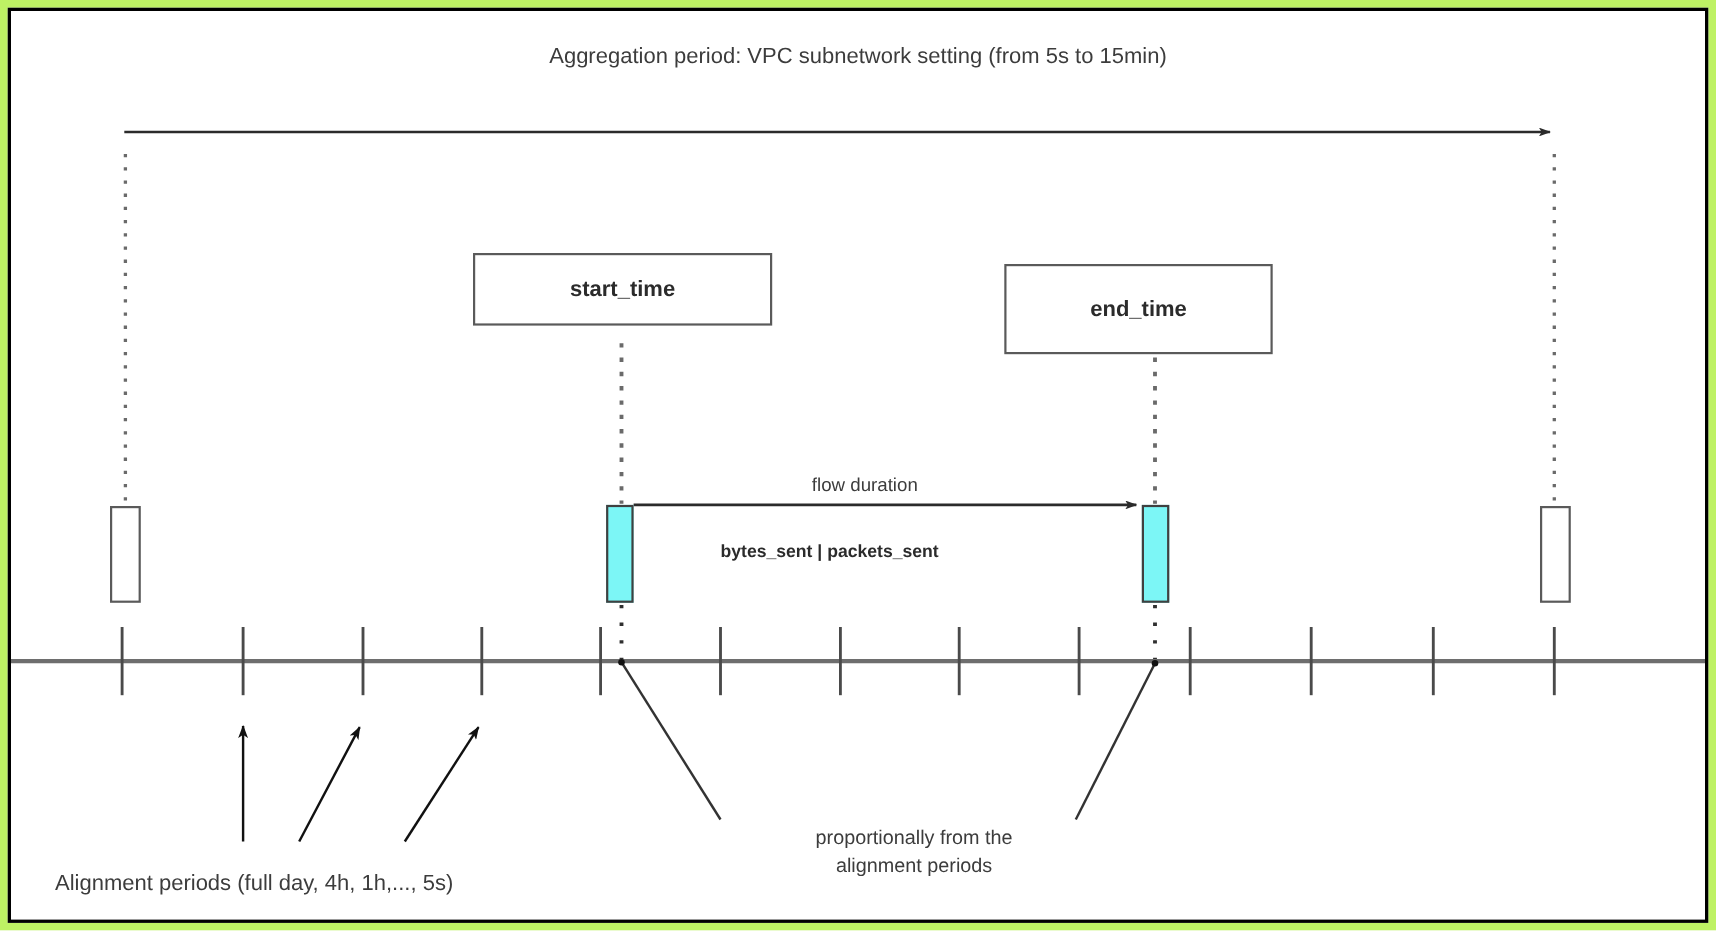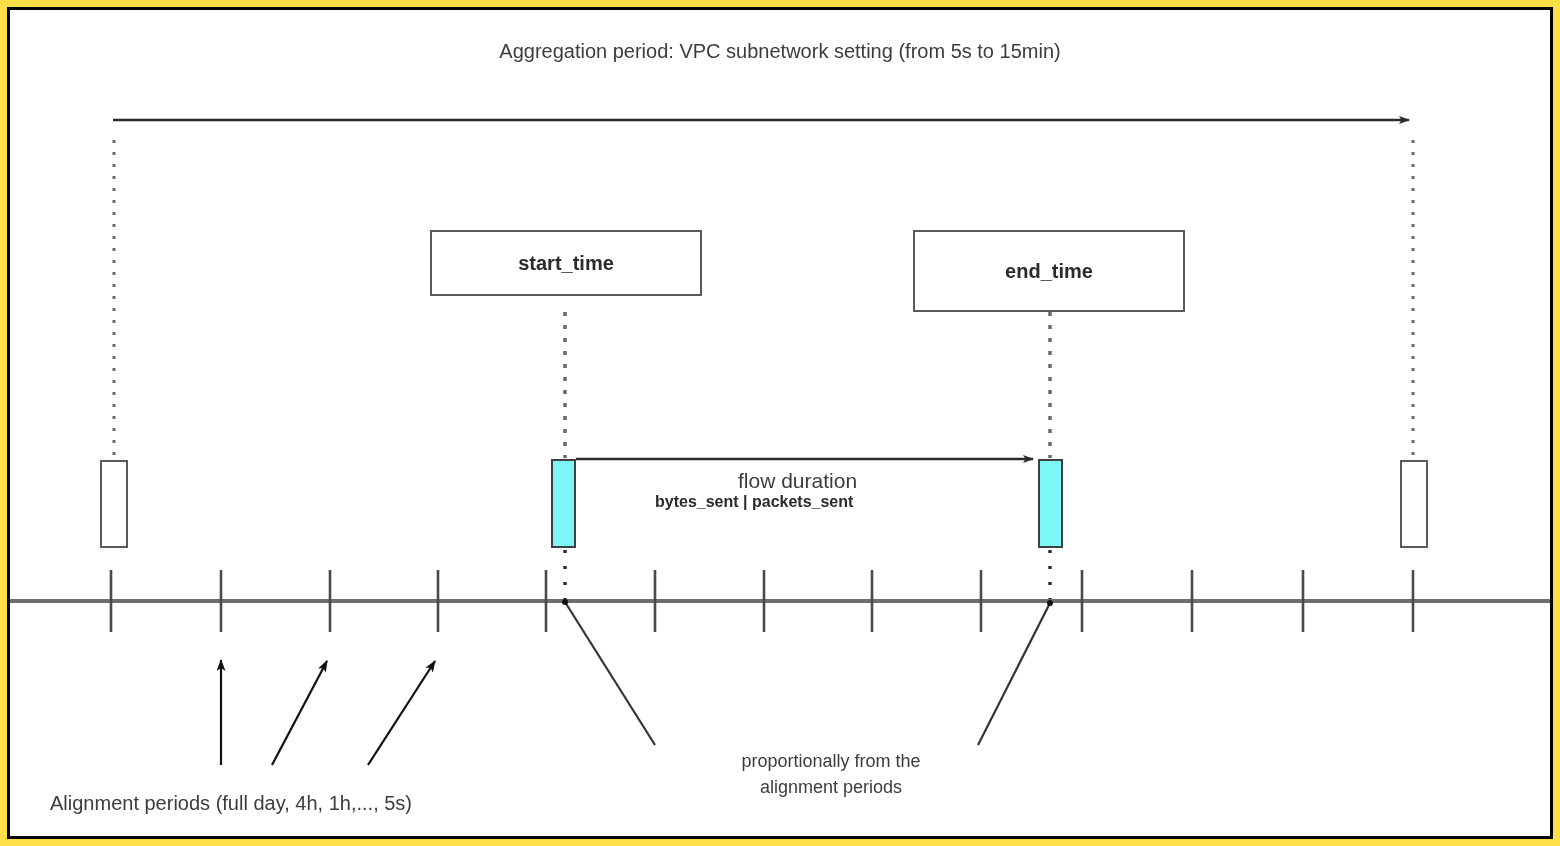--- a/index.html
+++ b/index.html
@@ -8,21 +8,21 @@
     padding: 0;
     background: #ffffff;
   }
   body {
     font-family: "Liberation Sans", sans-serif;
   }
   #canvas {
     position: relative;
     width: 1560px;
     height: 846px;
-    background: #fde047;
+    background: #bef264;
     overflow: hidden;
   }
   #frame {
     position: absolute;
     left: 7px;
     top: 7px;
     width: 1546px;
     height: 832px;
     border: 3px solid #000000;
     box-sizing: border-box;
@@ -56,21 +56,21 @@
     border: 2px solid #5a5a5a;
     box-sizing: border-box;
     display: flex;
     align-items: center;
     justify-content: center;
     font-size: 20px;
     font-weight: bold;
     color: #2b2b2b;
   }
   #start-time-box { left: 430px; top: 230px; width: 272px; height: 66px; }
-  #end-time-box   { left: 913px; top: 230px; width: 272px; height: 82px; align-items: center; }
+  #end-time-box   { left: 913px; top: 240px; width: 244px; height: 82px; align-items: center; }
 
   .period-bar {
     position: absolute;
     background: #ffffff;
     border: 2px solid #5a5a5a;
     box-sizing: border-box;
   }
   .flow-bar {
     position: absolute;
     background: #7cf6f6;
@@ -78,23 +78,22 @@
     box-sizing: border-box;
   }
   #left-period-bar  { left: 100px;  top: 460px; width: 28px; height: 88px; }
   #right-period-bar { left: 1400px; top: 460px; width: 28px; height: 88px; }
   #start-flow-bar   { left: 551px;  top: 459px; width: 25px; height: 89px; }
   #end-flow-bar     { left: 1038px; top: 459px; width: 25px; height: 89px; }
 
   #flow-duration-label {
     left: 738px;
     top: 430px;
-    font-size: 21px;
-    color: #3c3c3c;
-    margin-top: 37px;
+    font-size: 17px;
+    color: #3c3c3c;
   }
   #metrics-label {
     left: 655px;
     top: 492px;
     font-size: 16px;
     font-weight: bold;
     color: #2b2b2b;
   }
   #alignment-periods-label {
     left: 50px;

